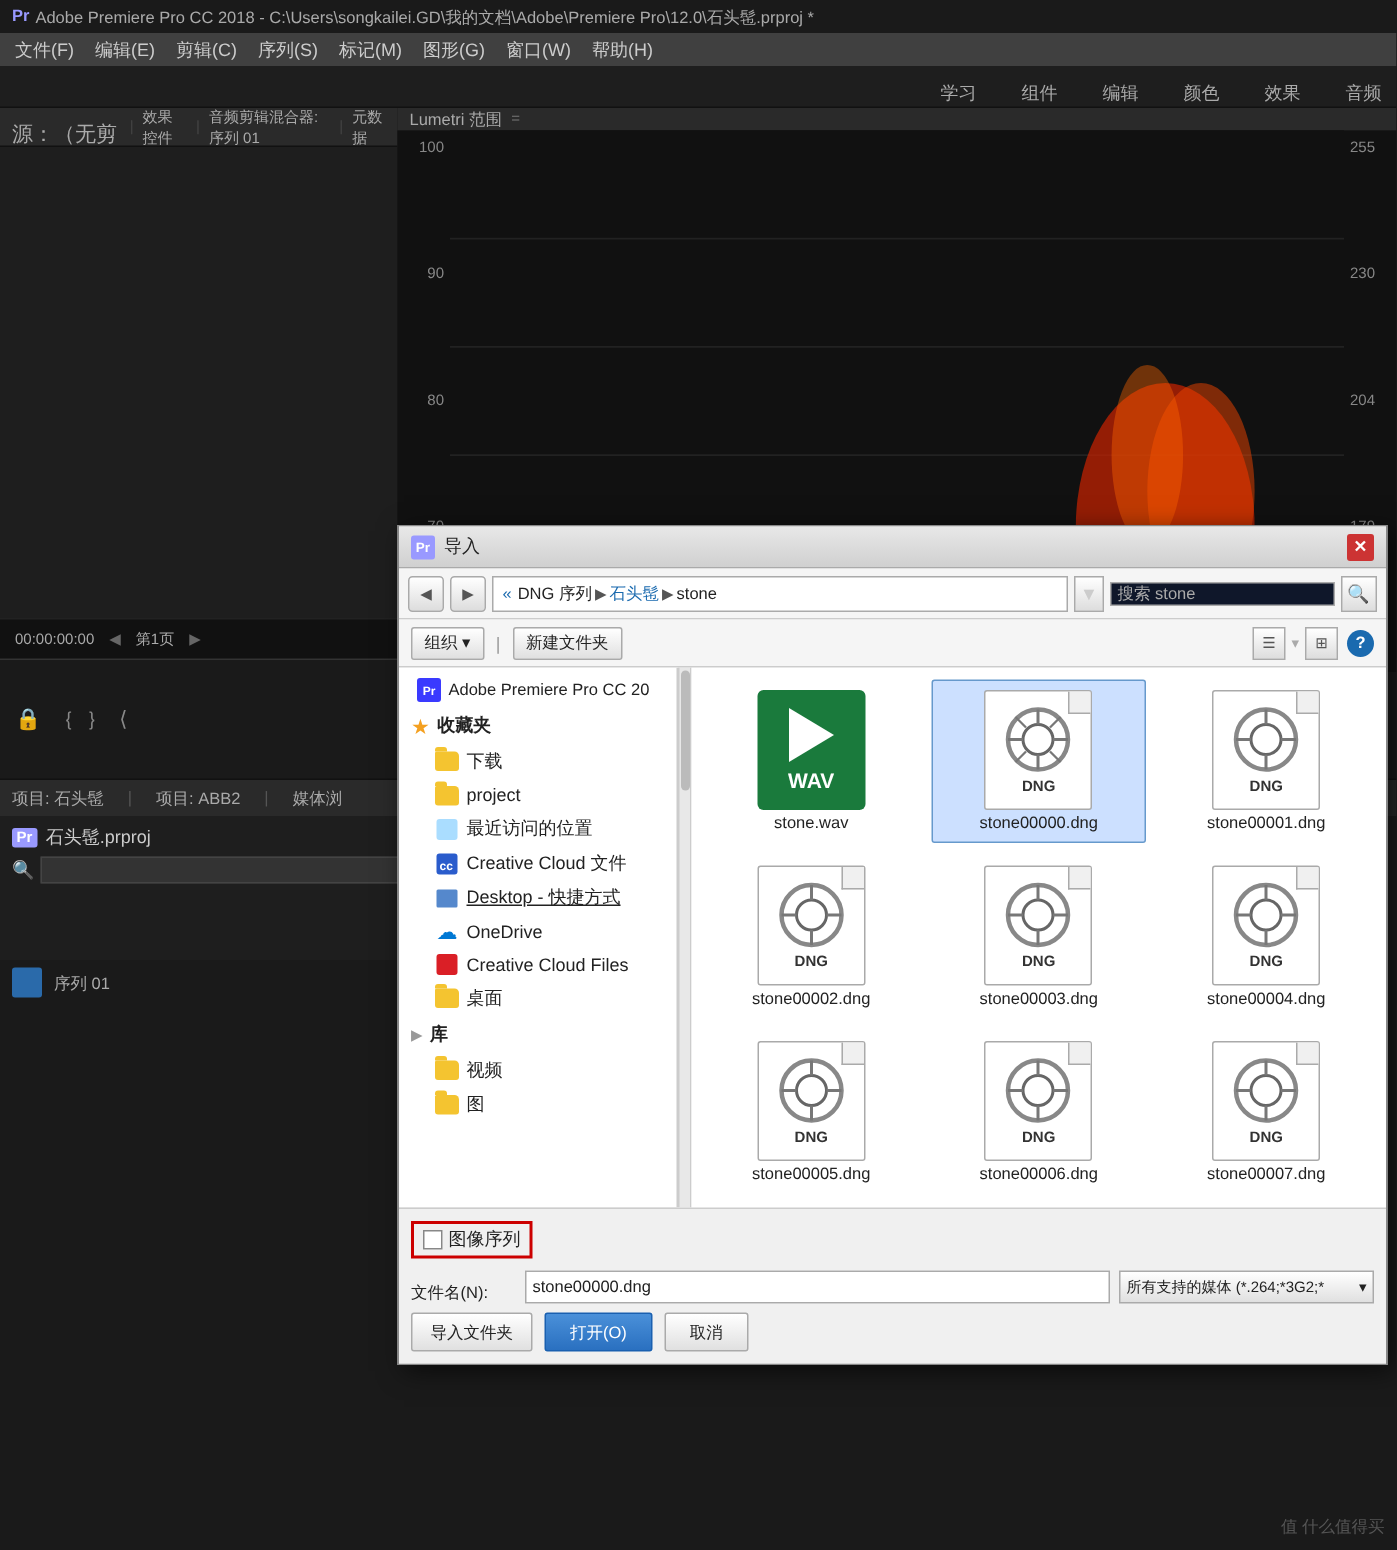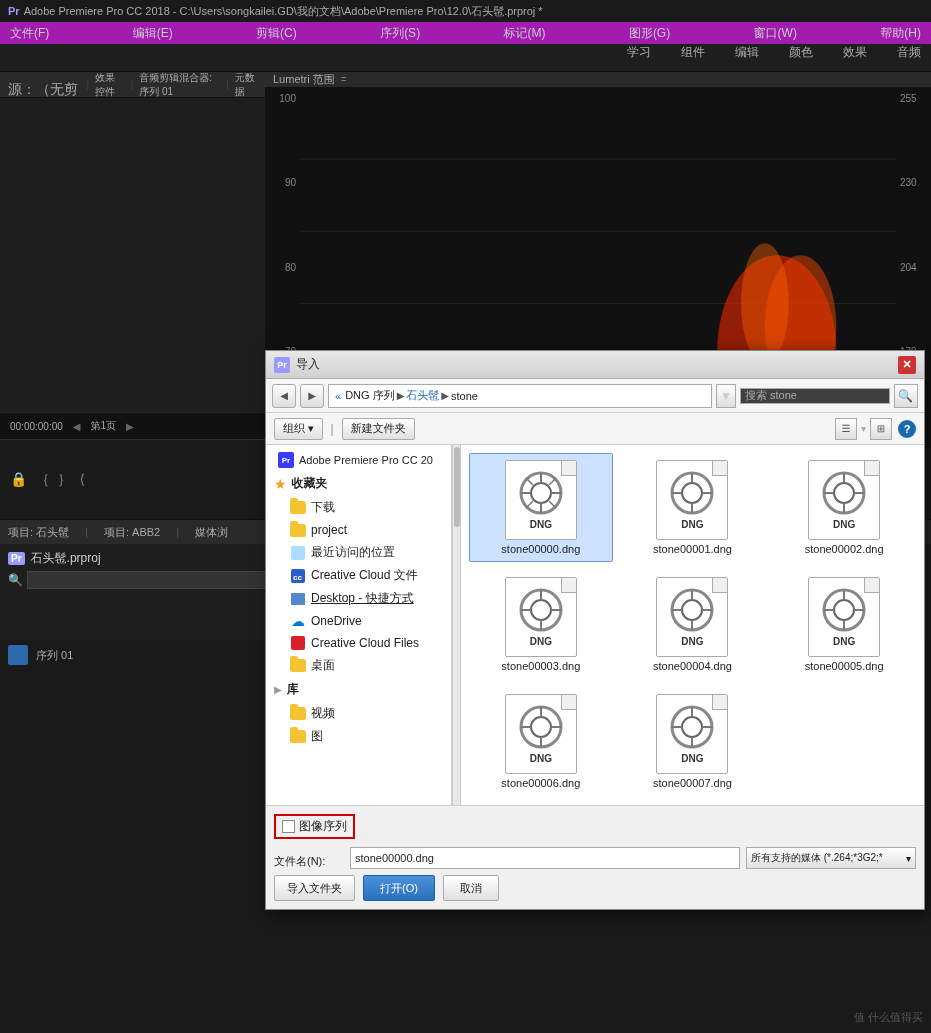--- a/index.html
+++ b/index.html
@@ -26,41 +26,40 @@
       height: 22px;
     }
     .title-bar .pr-icon {
       color: #9999ff;
       font-weight: bold;
       font-size: 11px;
     }
 
     
     .menu-bar {
-      background: #a21caf;
+      background: #404040;
       display: flex;
       align-items: center;
       height: 22px;
       padding: 0 4px;
       gap: 2px;
-      justify-content: space-between;
     }
     .menu-bar span {
       color: #ccc;
       font-size: 12px;
       padding: 2px 6px;
       cursor: pointer;
     }
 
     
     .top-tabs {
       background: #1e1e1e;
       display: flex;
       justify-content: flex-end;
-      align-items: flex-start;
+      align-items: flex-end;
       height: 28px;
       padding-right: 10px;
       gap: 30px;
       border-bottom: 1px solid #111;
     }
     .top-tabs span {
       color: #aaa;
       font-size: 12px;
       cursor: pointer;
     }
@@ -165,21 +164,21 @@
       background: linear-gradient(to bottom, #fff, #ddd);
       border: 1px solid #aaa;
       display: flex;
       align-items: center;
       justify-content: center;
       cursor: pointer;
     }
     .search-box {
       width: 150px;
       height: 16px;
-      background: #404040;
+      background: #0f172a;
       border: 1px solid #aaa;
       display: flex;
       align-items: center;
       padding: 0 4px;
       font-size: 11px;
       color: #888;
     }
     .search-icon-btn {
       width: 24px;
       height: 24px;
@@ -815,20 +814,29 @@
       </div>
 
       <div class="sidebar-scroll">
         <div class="sidebar-scroll-thumb"></div>
       </div>
     </div>
 
     <div class="file-grid-area">
       <div class="file-grid">
 
+        <div class="file-item">
+          <div class="file-icon">
+            <div class="wav-icon">
+              <div class="wav-play"></div>
+              <div class="wav-text">WAV</div>
+            </div>
+          </div>
+          <span class="file-name">stone.wav</span>
+        </div>
 
         <div class="file-item selected">
           <div class="file-icon">
             <div class="dng-file-bg">
               <svg width="44" height="44" viewBox="0 0 44 44">
                 <circle cx="22" cy="22" r="20" fill="none" stroke="#888" stroke-width="3"></circle>
                 <circle cx="22" cy="22" r="10" fill="none" stroke="#666" stroke-width="2"></circle>
                 <line x1="22" y1="2" x2="22" y2="12" stroke="#777" stroke-width="2"></line>
                 <line x1="22" y1="32" x2="22" y2="42" stroke="#777" stroke-width="2"></line>
                 <line x1="2" y1="22" x2="12" y2="22" stroke="#777" stroke-width="2"></line>

